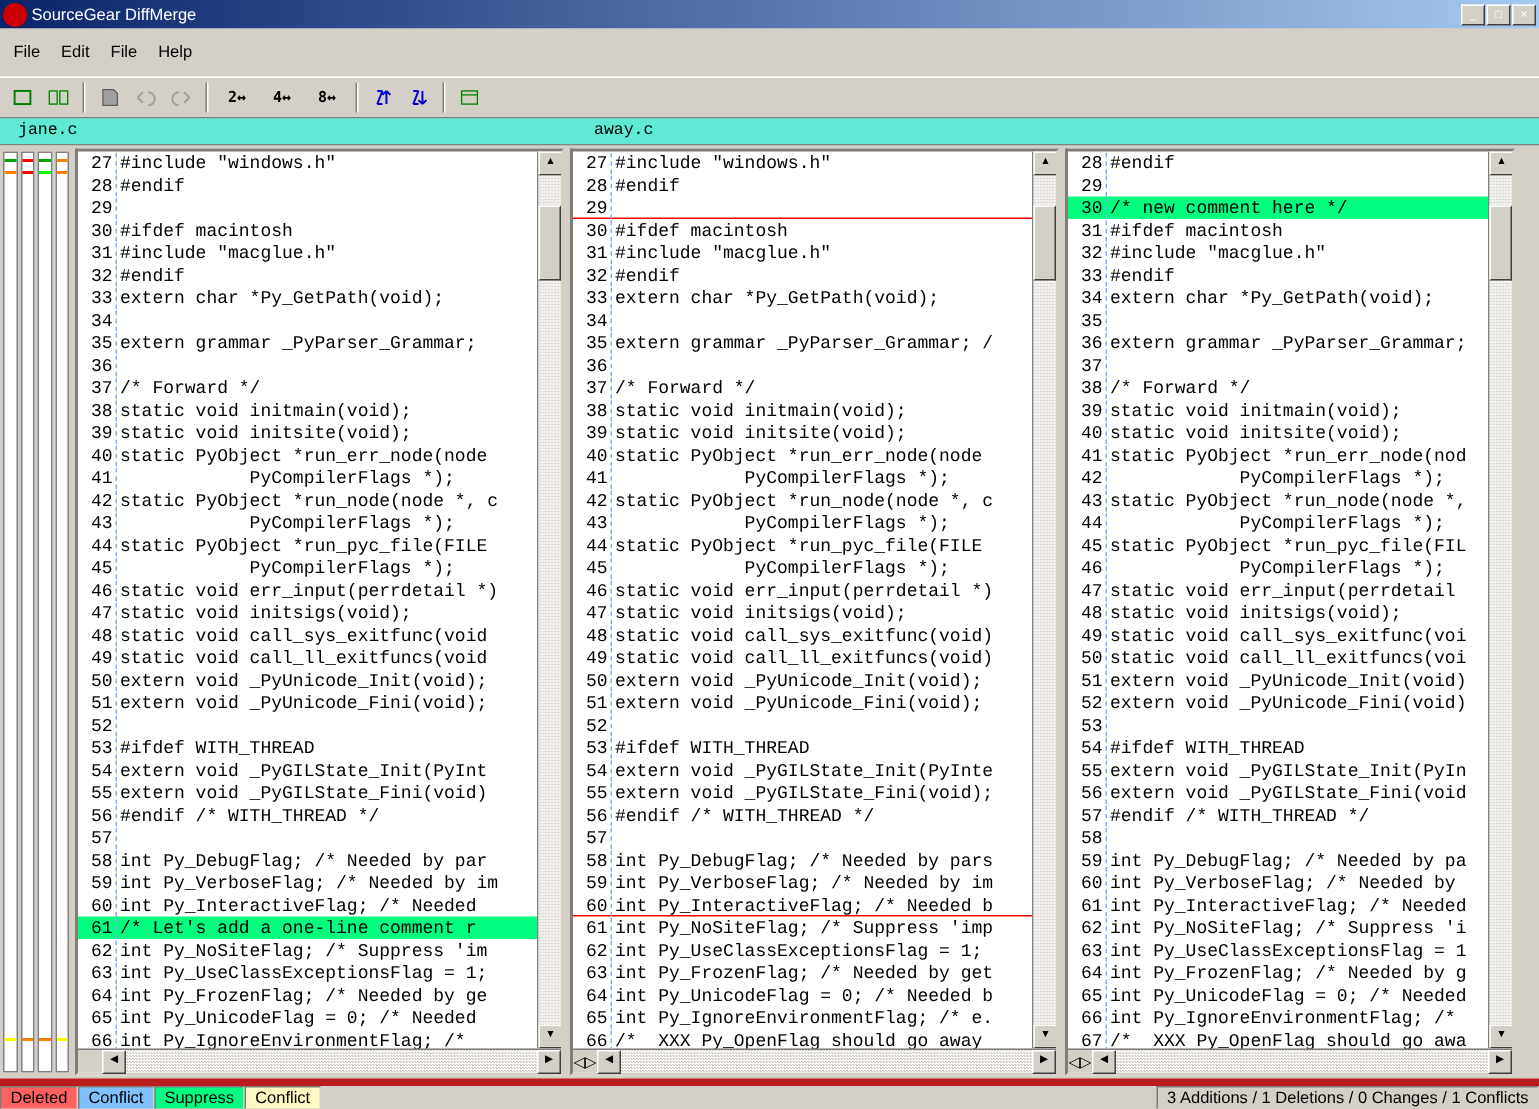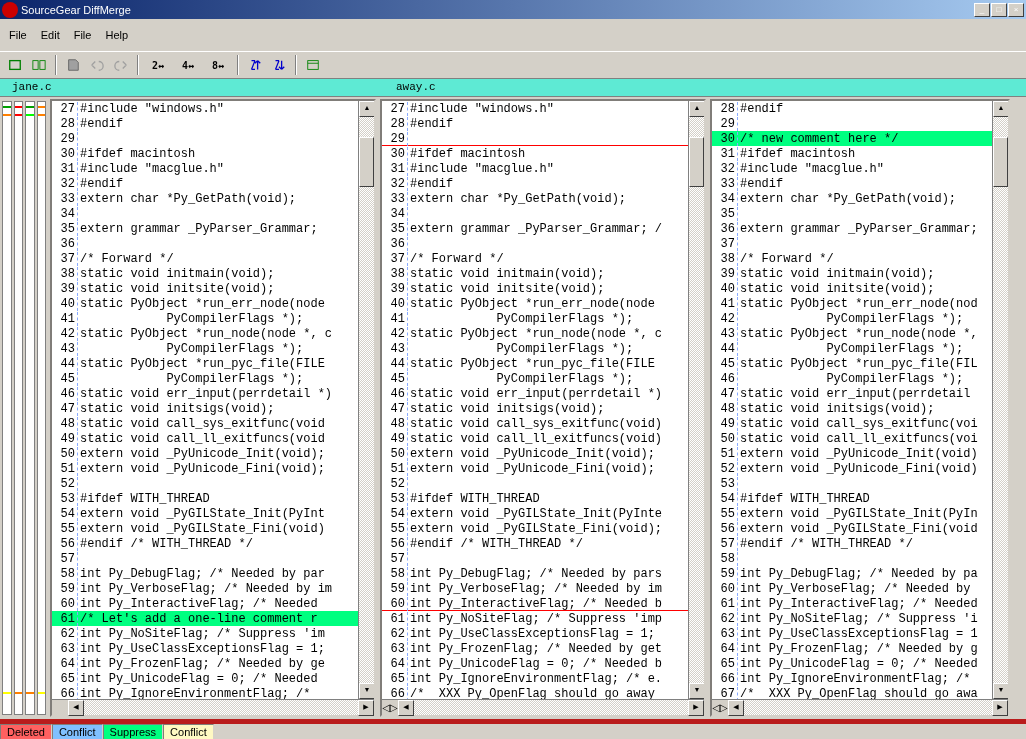--- a/index.html
+++ b/index.html
@@ -211,13 +211,14 @@
     </div>
 </div>
 
 <div class="statusbar">
   <div class="legend">
     <div class="legbox leg-del">Deleted</div>
     <div class="legbox leg-chg">Conflict</div>
     <div class="legbox leg-ins">Suppress</div>
     <div class="legbox leg-con">Conflict</div>
   </div>
+  <div class="status-right">3 Additions / 1 Deletions / 0 Changes / 1 Conflicts</div>
 </div>
 
 </body></html>

